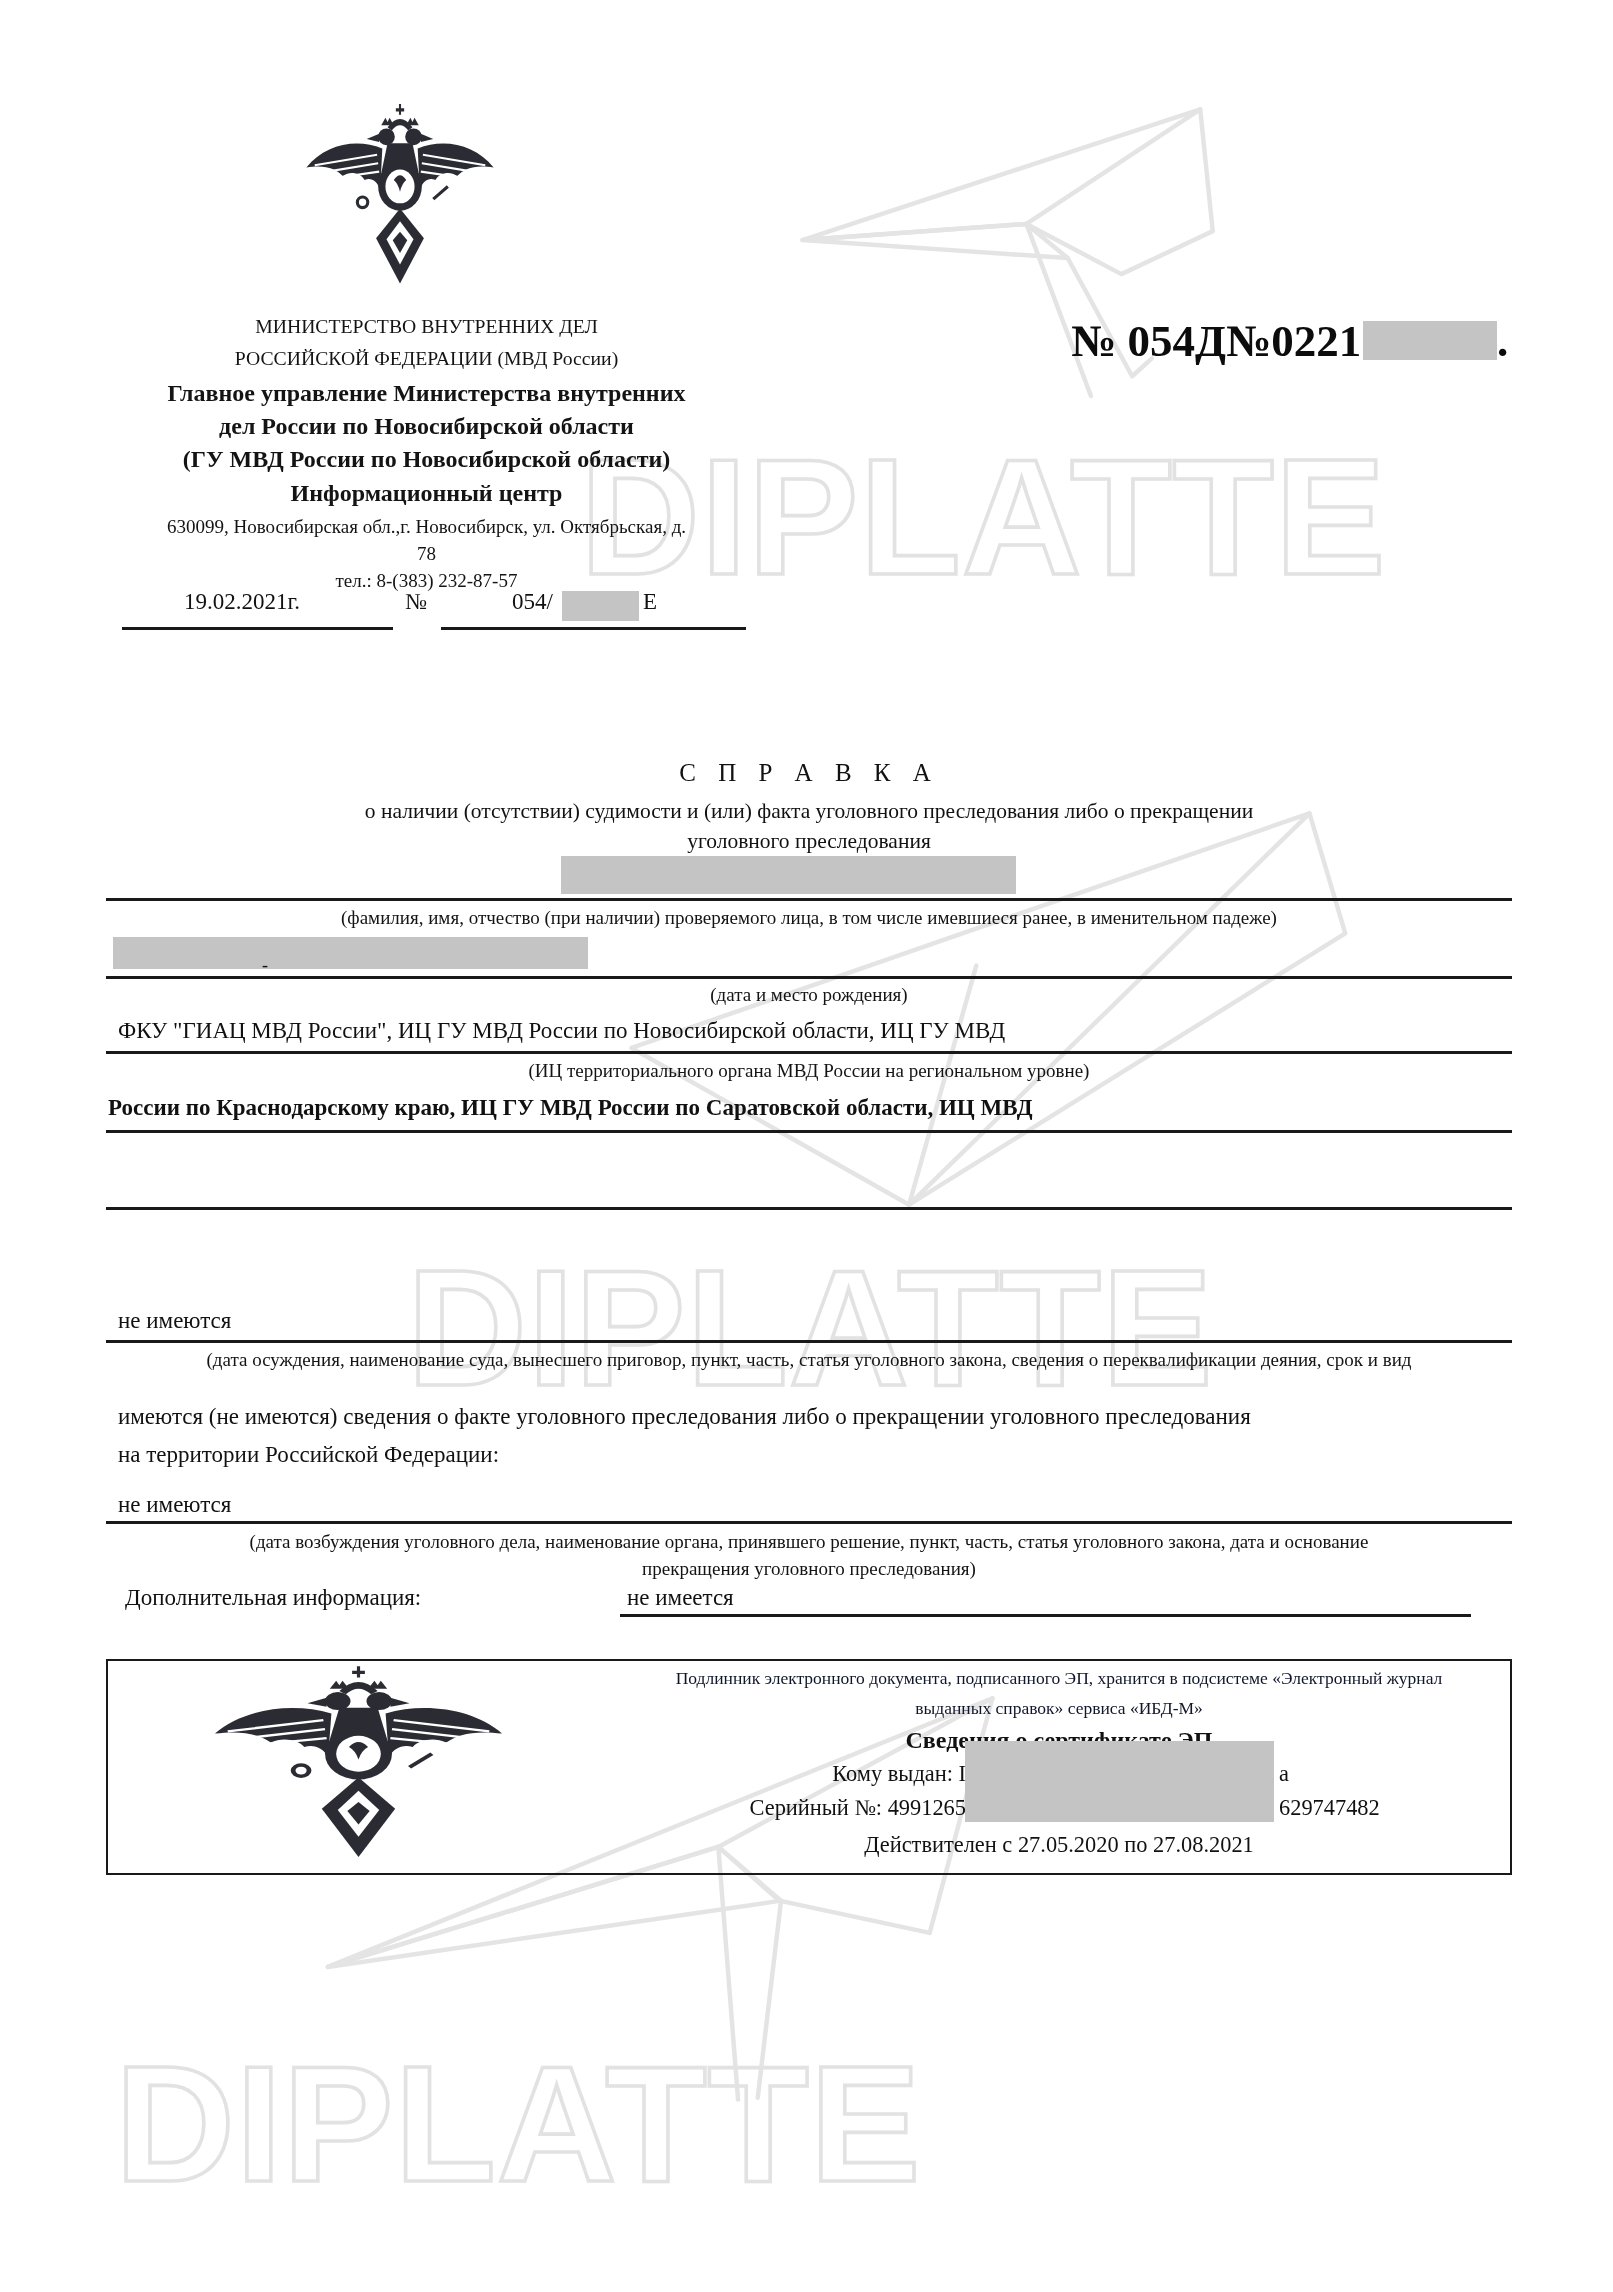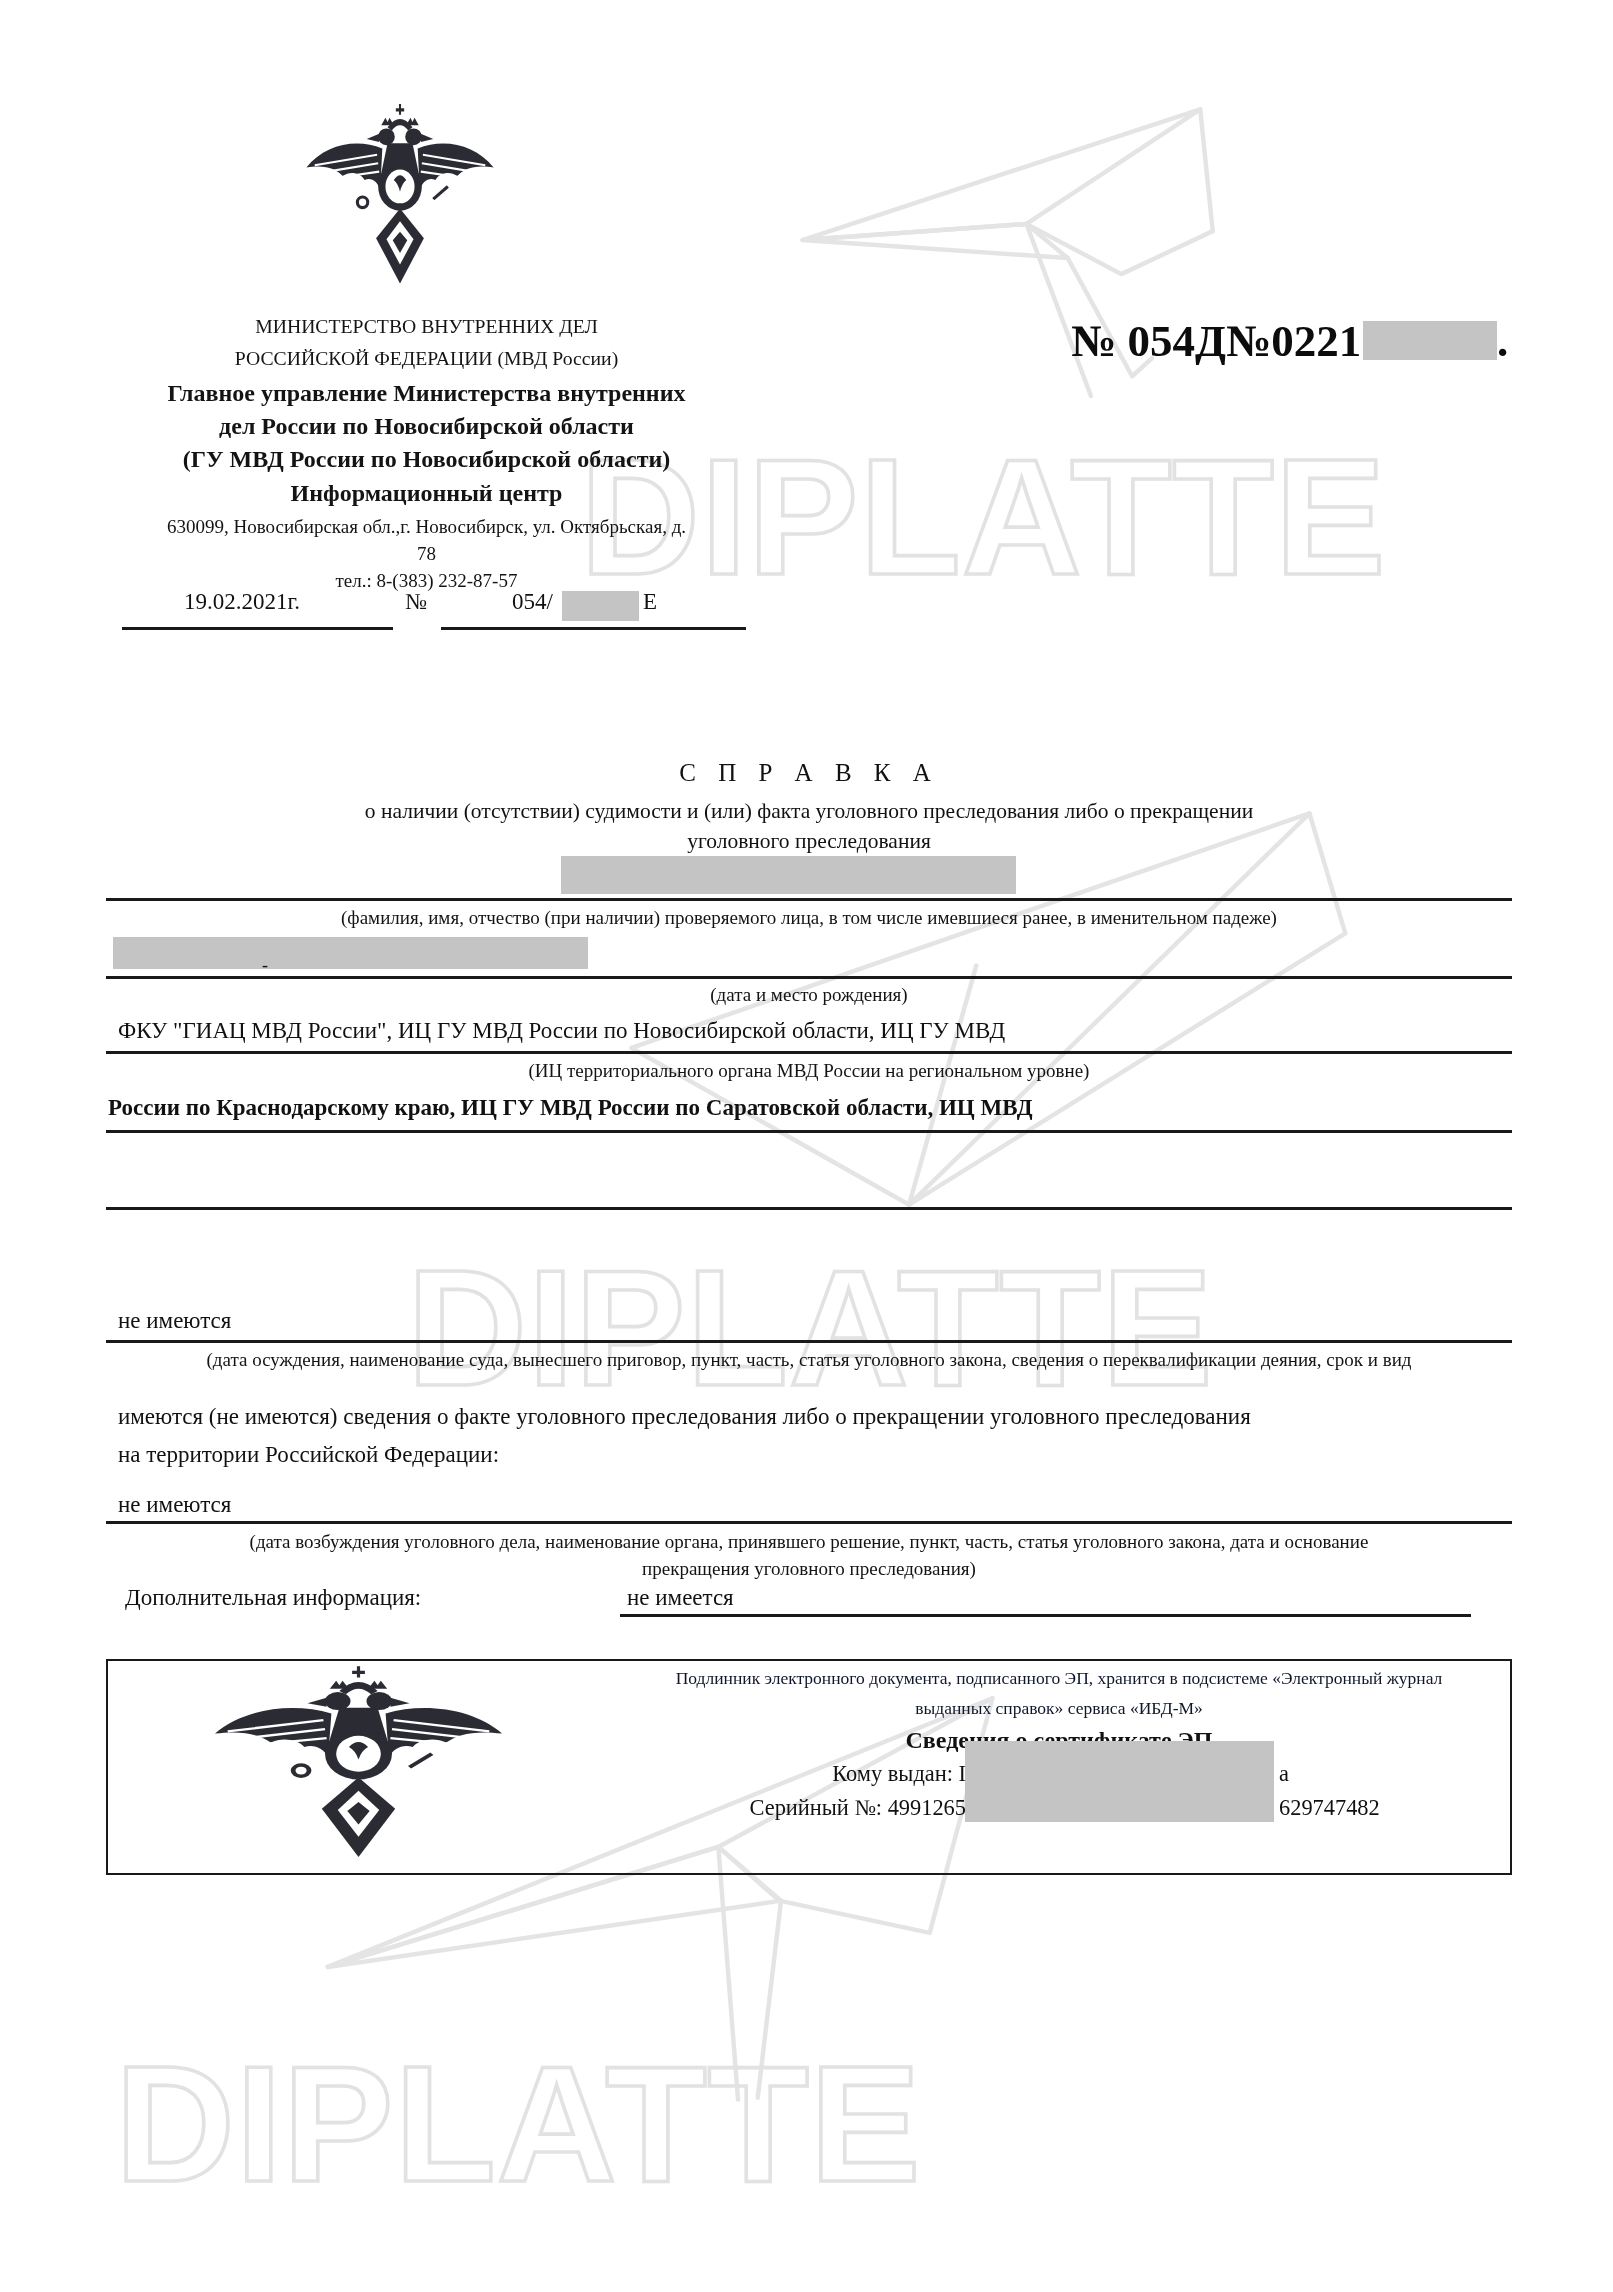--- a/index.html
+++ b/index.html
@@ -157,16 +157,17 @@
 
     <div class="cert-sm" style="top:1668px;">Подлинник электронного документа, подписанного ЭП, хранится в подсистеме «Электронный журнал</div>
     <div class="cert-sm" style="top:1698px;">выданных справок» сервиса «ИБД-М»</div>
     <div class="cert-bl" style="left:618px;width:882px;text-align:center;top:1727px;font-weight:bold;font-size:24px;">Сведения о сертификате ЭП</div>
 
     <div class="redact" style="left:965px;top:1741px;width:309px;height:81px;"></div>
     <div class="cert-bl" style="right:648px;top:1761px;">Кому выдан: І</div>
     <div class="cert-bl" style="left:1279px;top:1761px;">а</div>
     <div class="cert-bl" style="right:648px;top:1795px;">Серийный №: 4991265</div>
     <div class="cert-bl" style="left:1279px;top:1795px;">629747482</div>
+    <div class="cert-bl" style="left:618px;width:882px;text-align:center;top:1832px;">Действителен с 27.05.2020 по 27.08.2021</div>
 
   </div>
 </div>
 
 
 </body></html>

